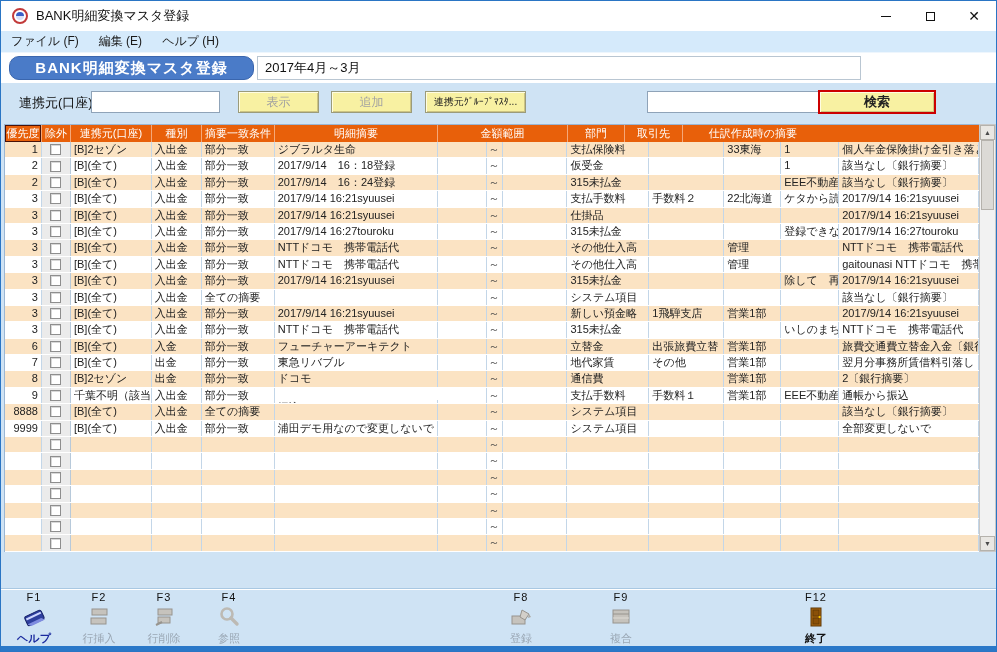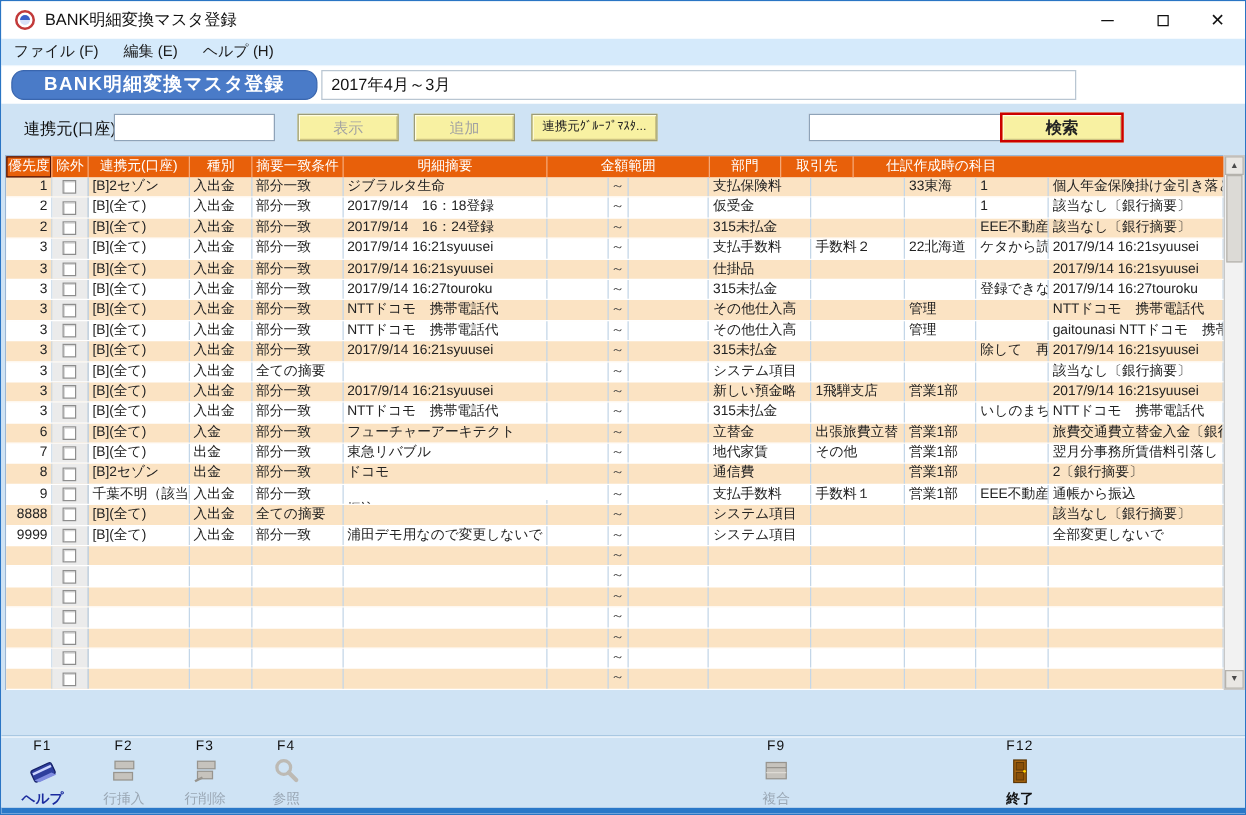--- a/index.html
+++ b/index.html
@@ -105,36 +105,36 @@
 
   <div class="panel">
 
     <div class="searchrow">
       <span class="lbl">連携元(口座)</span>
       <input class="tinput" style="left: 90px; width: 129px;" value="">
       <div class="yellowbtn disabled" style="left:237px;width:81px;line-height:20px;">表示</div>
       <div class="yellowbtn disabled" style="left:330px;width:81px;line-height:20px;">追加</div>
       <div class="yellowbtn" style="left:424px;width:101px;line-height:20px;font-size:10px;">連携元ｸﾞﾙｰﾌﾟﾏｽﾀ...</div>
       <input class="tinput" style="left: 646px; width: 191px;" value="">
-      <div class="yellowbtn btn-search" style="left:799px;width:99px;line-height:19px;">検索</div>
+      <div class="yellowbtn btn-search" style="left:817px;width:118px;line-height:19px;">検索</div>
     </div>
 
     <div class="tablewrap">
       <div class="grid">
         <div class="thr">
           <div class="th focused" style="width:37px;">優先度</div>
           <div class="th" style="width:29px;">除外</div>
           <div class="th" style="width:81px;">連携元(口座)</div>
           <div class="th" style="width:50px;">種別</div>
           <div class="th" style="width:73px;">摘要一致条件</div>
           <div class="th" style="width:163px;">明細摘要</div>
           <div class="th" style="width:130px;">金額範囲</div>
           <div class="th" style="width:57px;">部門</div>
           <div class="th" style="width:58px;">取引先</div>
-          <div class="th" style="width:140px;border-right:none;">仕訳作成時の科目</div>
+          <div class="th" style="width:140px;border-right:none;">仕訳作成時の摘要</div>
         </div>
         <div id="rows">
             <div class="tr beige">
               <div class="td c-pri" style="width: 37px;">1</div>
               <div class="td c-excl" style="width: 29px;">
                 <span class="checkbox"></span>
               </div>
               <div class="td" style="width: 81px;">[B]2セゾン</div>
               <div class="td" style="width: 50px;">入出金</div>
               <div class="td" style="width: 73px;">部分一致</div>
@@ -629,20 +629,31 @@
     <div class="fkbtn disabled" style="left:204px;" id="fk3">
       <div class="fkey">F4</div>
       <div class="ficon">
         <svg width="24" height="24" viewBox="0 0 24 24">
             <circle cx="10" cy="9" r="5.5" fill="none" stroke="#bdbab4" stroke-width="2.6"></circle>
             <path d="M14 13l6 6" stroke="#bdbab4" stroke-width="3.4" stroke-linecap="round"></path>
           </svg>
       </div>
       <div class="flabel">参照</div>
     </div>
+    <div class="fkbtn disabled" style="left:496px;" id="fk5">
+      <div class="fkey">F8</div>
+      <div class="ficon">
+        <svg width="24" height="24" viewBox="0 0 24 24">
+            <rect x="3" y="11" width="13" height="8" fill="#c6c3bd" stroke="#97948e"></rect>
+            <path d="M13 5l7 4-4 6-5-3z" fill="#d2cfc9" stroke="#97948e"></path>
+            <path d="M20 9l2 3-3 1z" fill="#aba8a2"></path>
+          </svg>
+      </div>
+      <div class="flabel">登録</div>
+    </div>
     <div class="fkbtn disabled" style="left:596px;" id="fk6">
       <div class="fkey">F9</div>
       <div class="ficon">
         <svg width="24" height="24" viewBox="0 0 24 24">
             <rect x="4" y="5" width="16" height="13" fill="#c6c3bd" stroke="#97948e"></rect>
             <path d="M4 9h16" stroke="#97948e"></path>
             <path d="M4 13h16" stroke="#dedbd5"></path>
           </svg>
       </div>
       <div class="flabel">複合</div>

